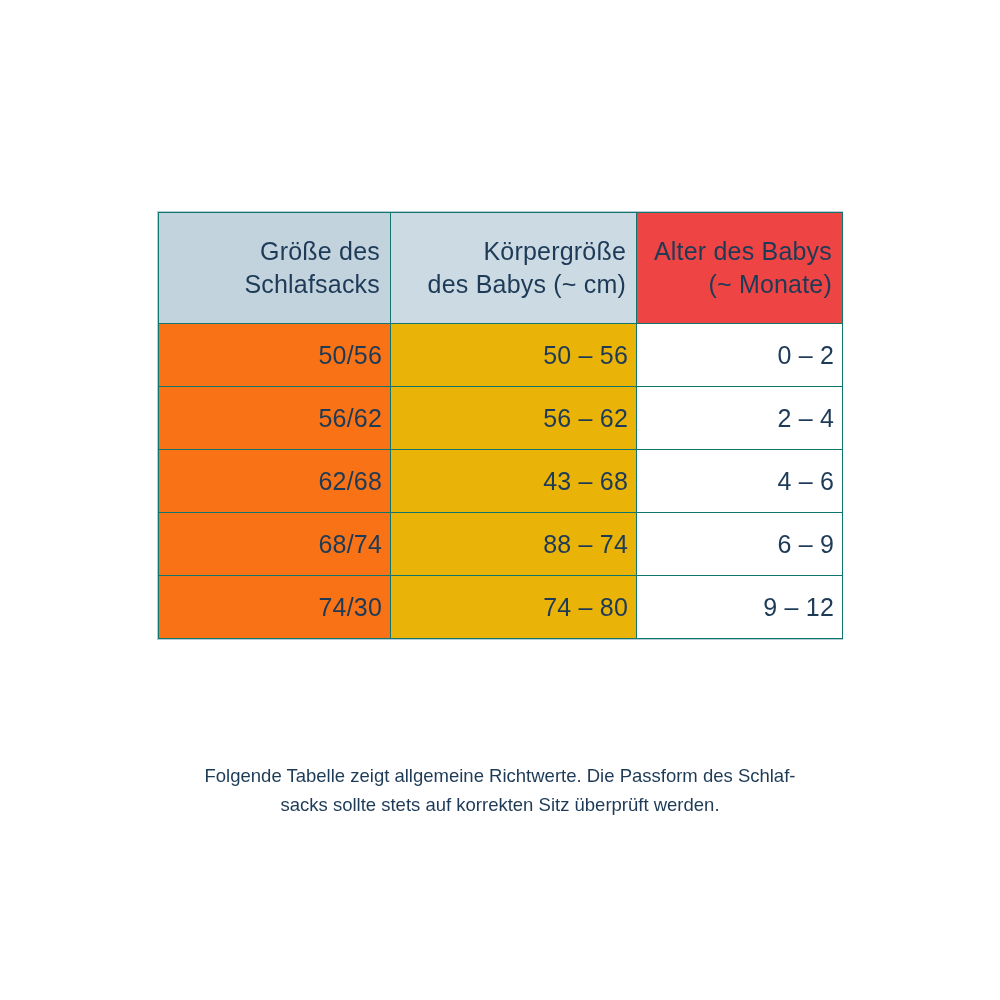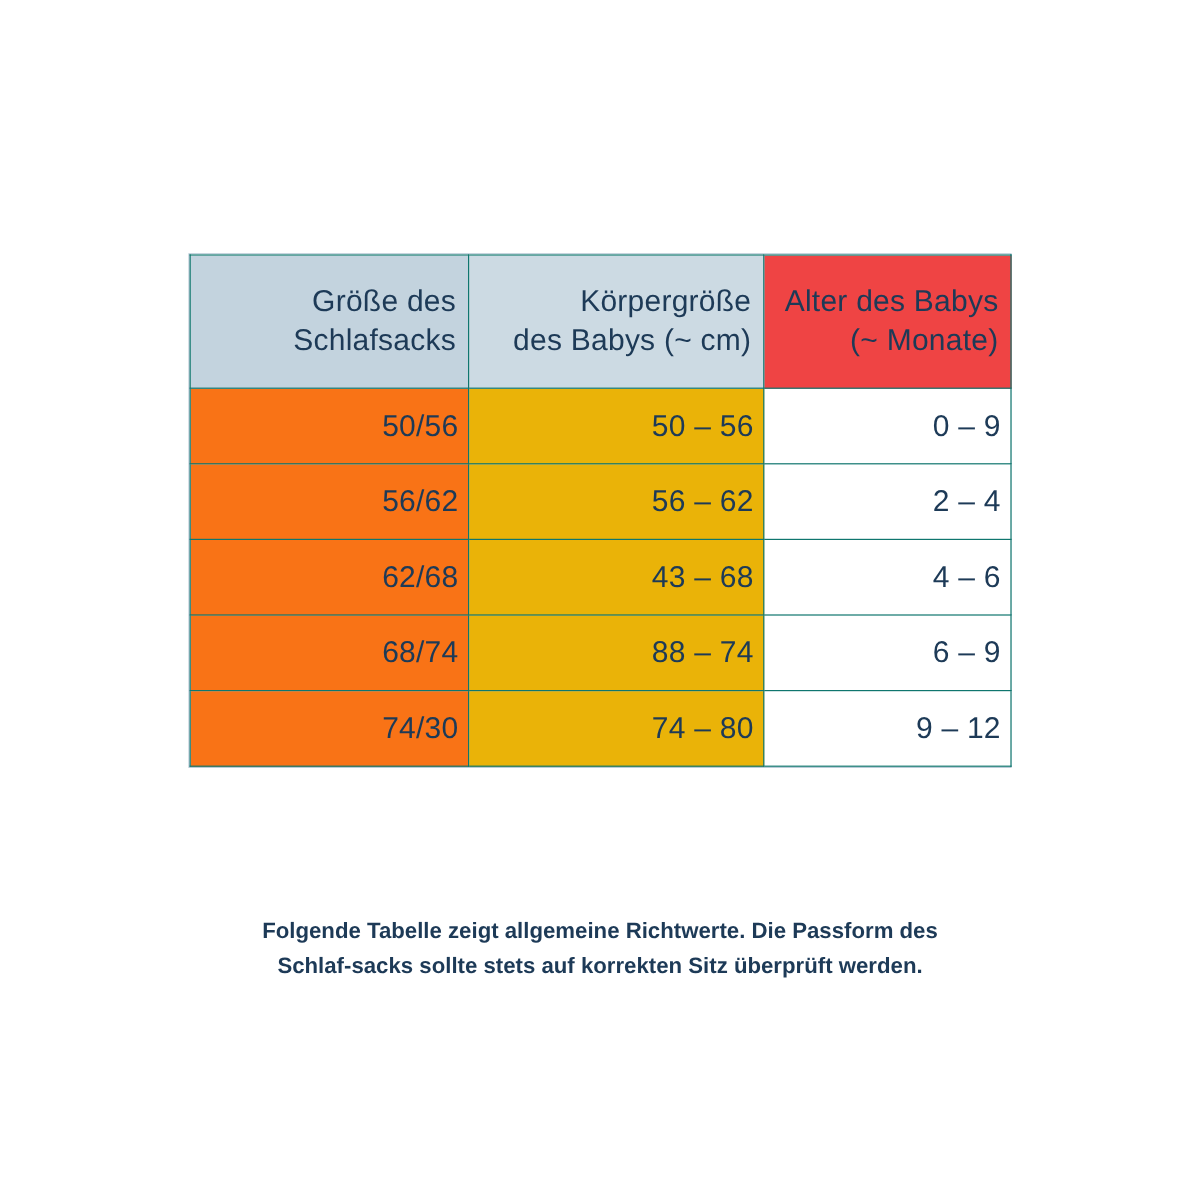--- a/index.html
+++ b/index.html
@@ -86,21 +86,20 @@
     letter-spacing: 0.3px;
     color: #1d3a57;
     margin-bottom: 14px;
   }
   .caption-text {
     font-size: 18.5px;
     line-height: 1.55;
     color: #1d3a57;
     max-width: 600px;
     margin: 0 auto;
-    font-weight: bold;
   }
 </style>
 </head>
 <body>
 
 <div class="page">
 
   <div class="table-wrap">
     <table class="size-table">
       <colgroup>
@@ -121,21 +120,21 @@
           <th class="h3">
             <div>Alter des Babys</div>
             <div>(~ Monate)</div>
           </th>
         </tr>
       </thead>
       <tbody>
         <tr>
           <td class="col1">50/56</td>
           <td class="col2">50 – 56</td>
-          <td class="col3">0 – 9</td>
+          <td class="col3">0 – 2</td>
         </tr>
         <tr>
           <td class="col1">56/62</td>
           <td class="col2">56 – 62</td>
           <td class="col3">2 – 4</td>
         </tr>
         <tr>
           <td class="col1">62/68</td>
           <td class="col2">43 – 68</td>
           <td class="col3">4 – 6</td>

